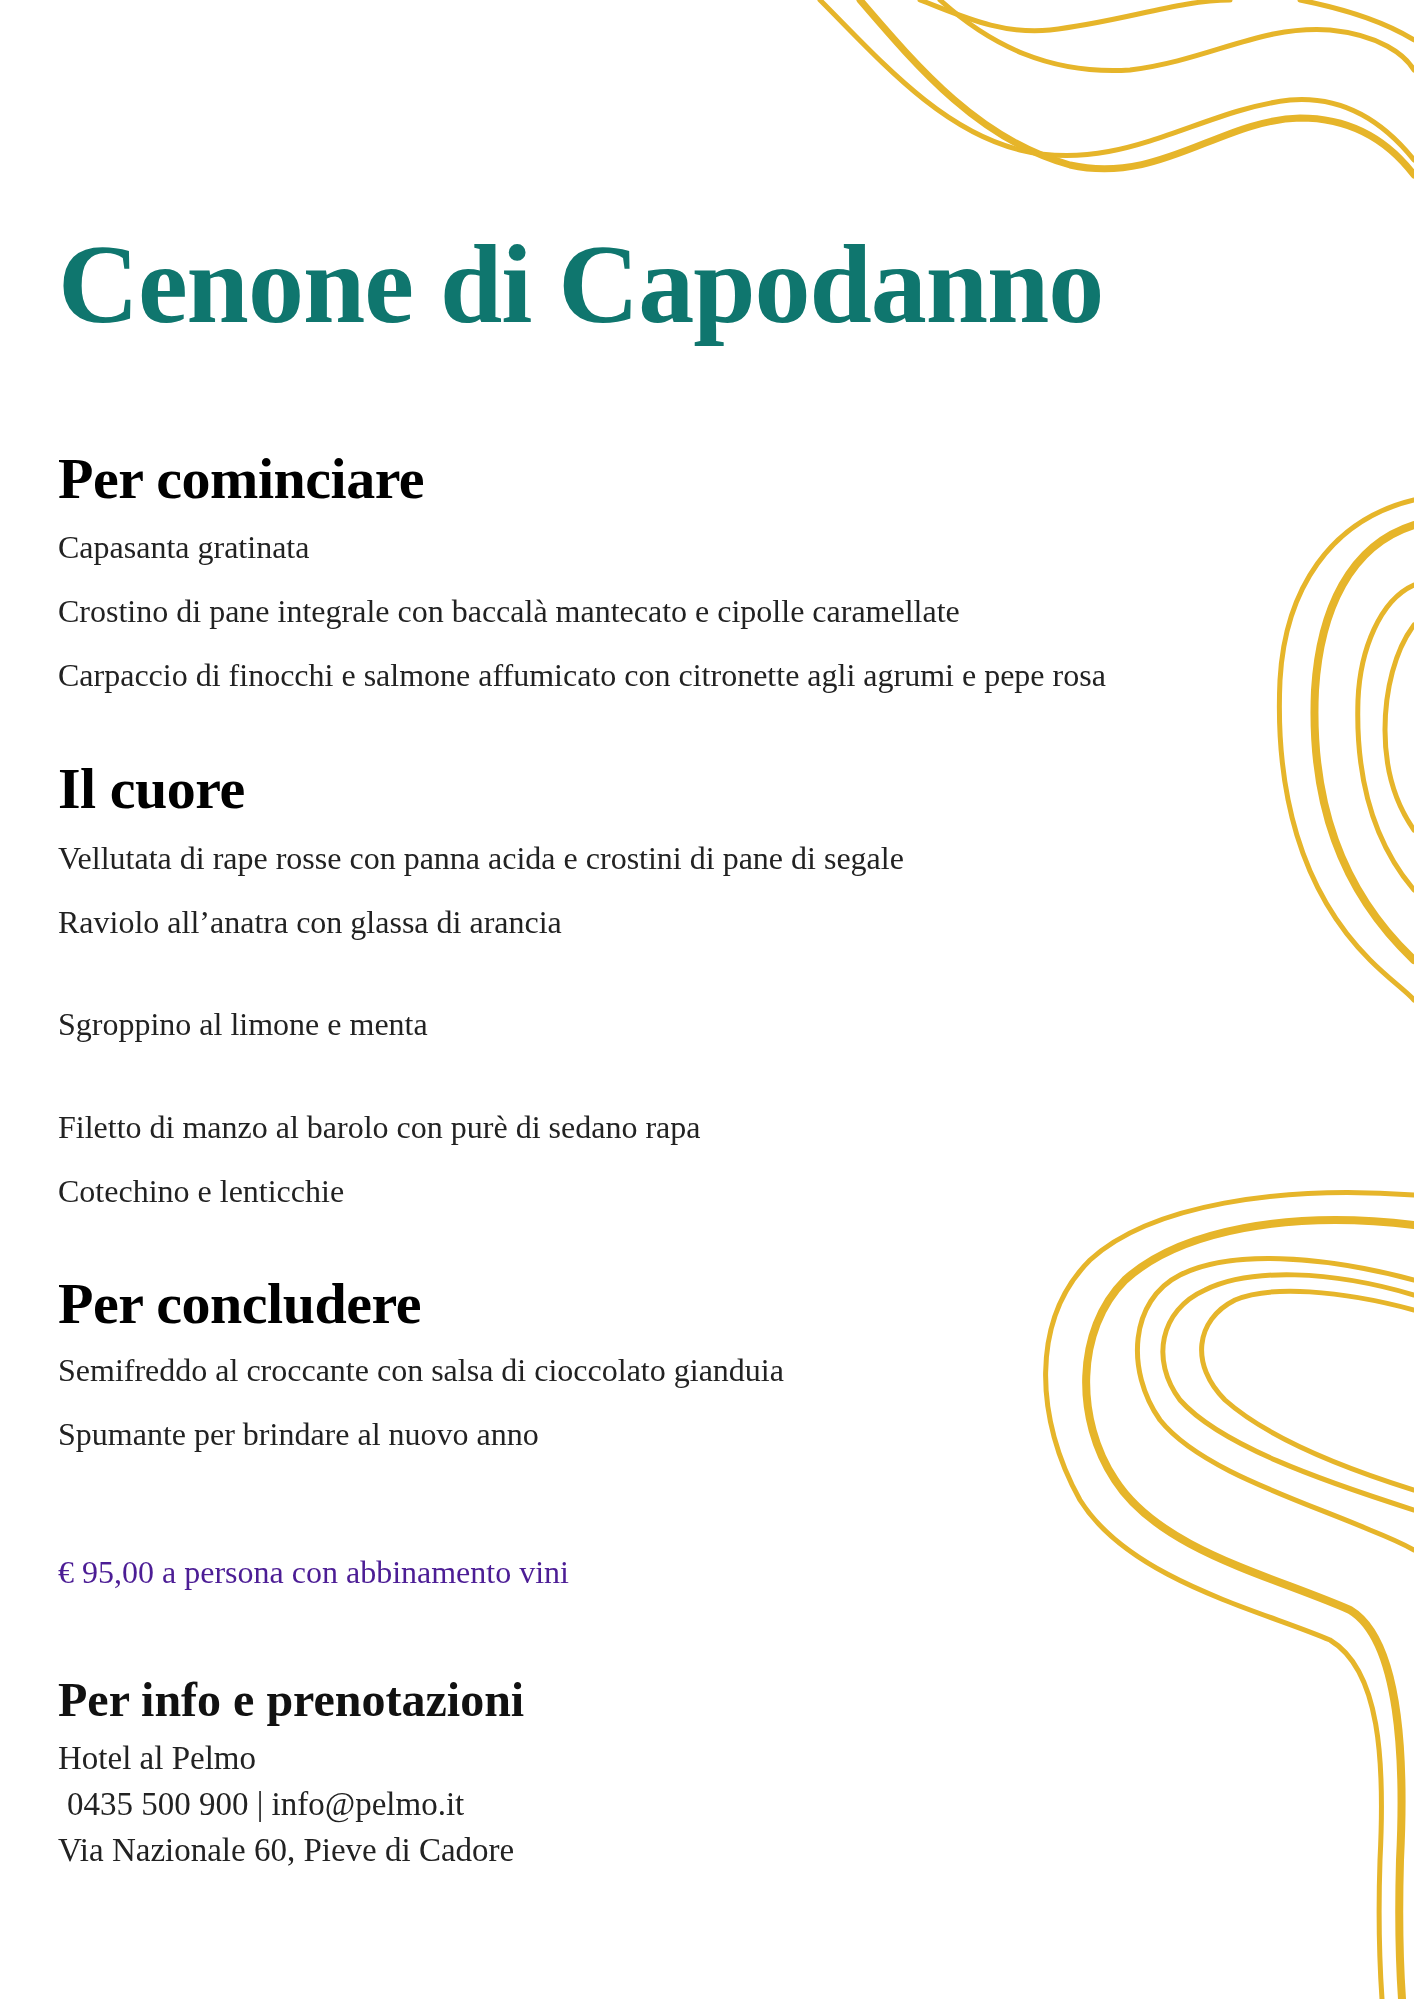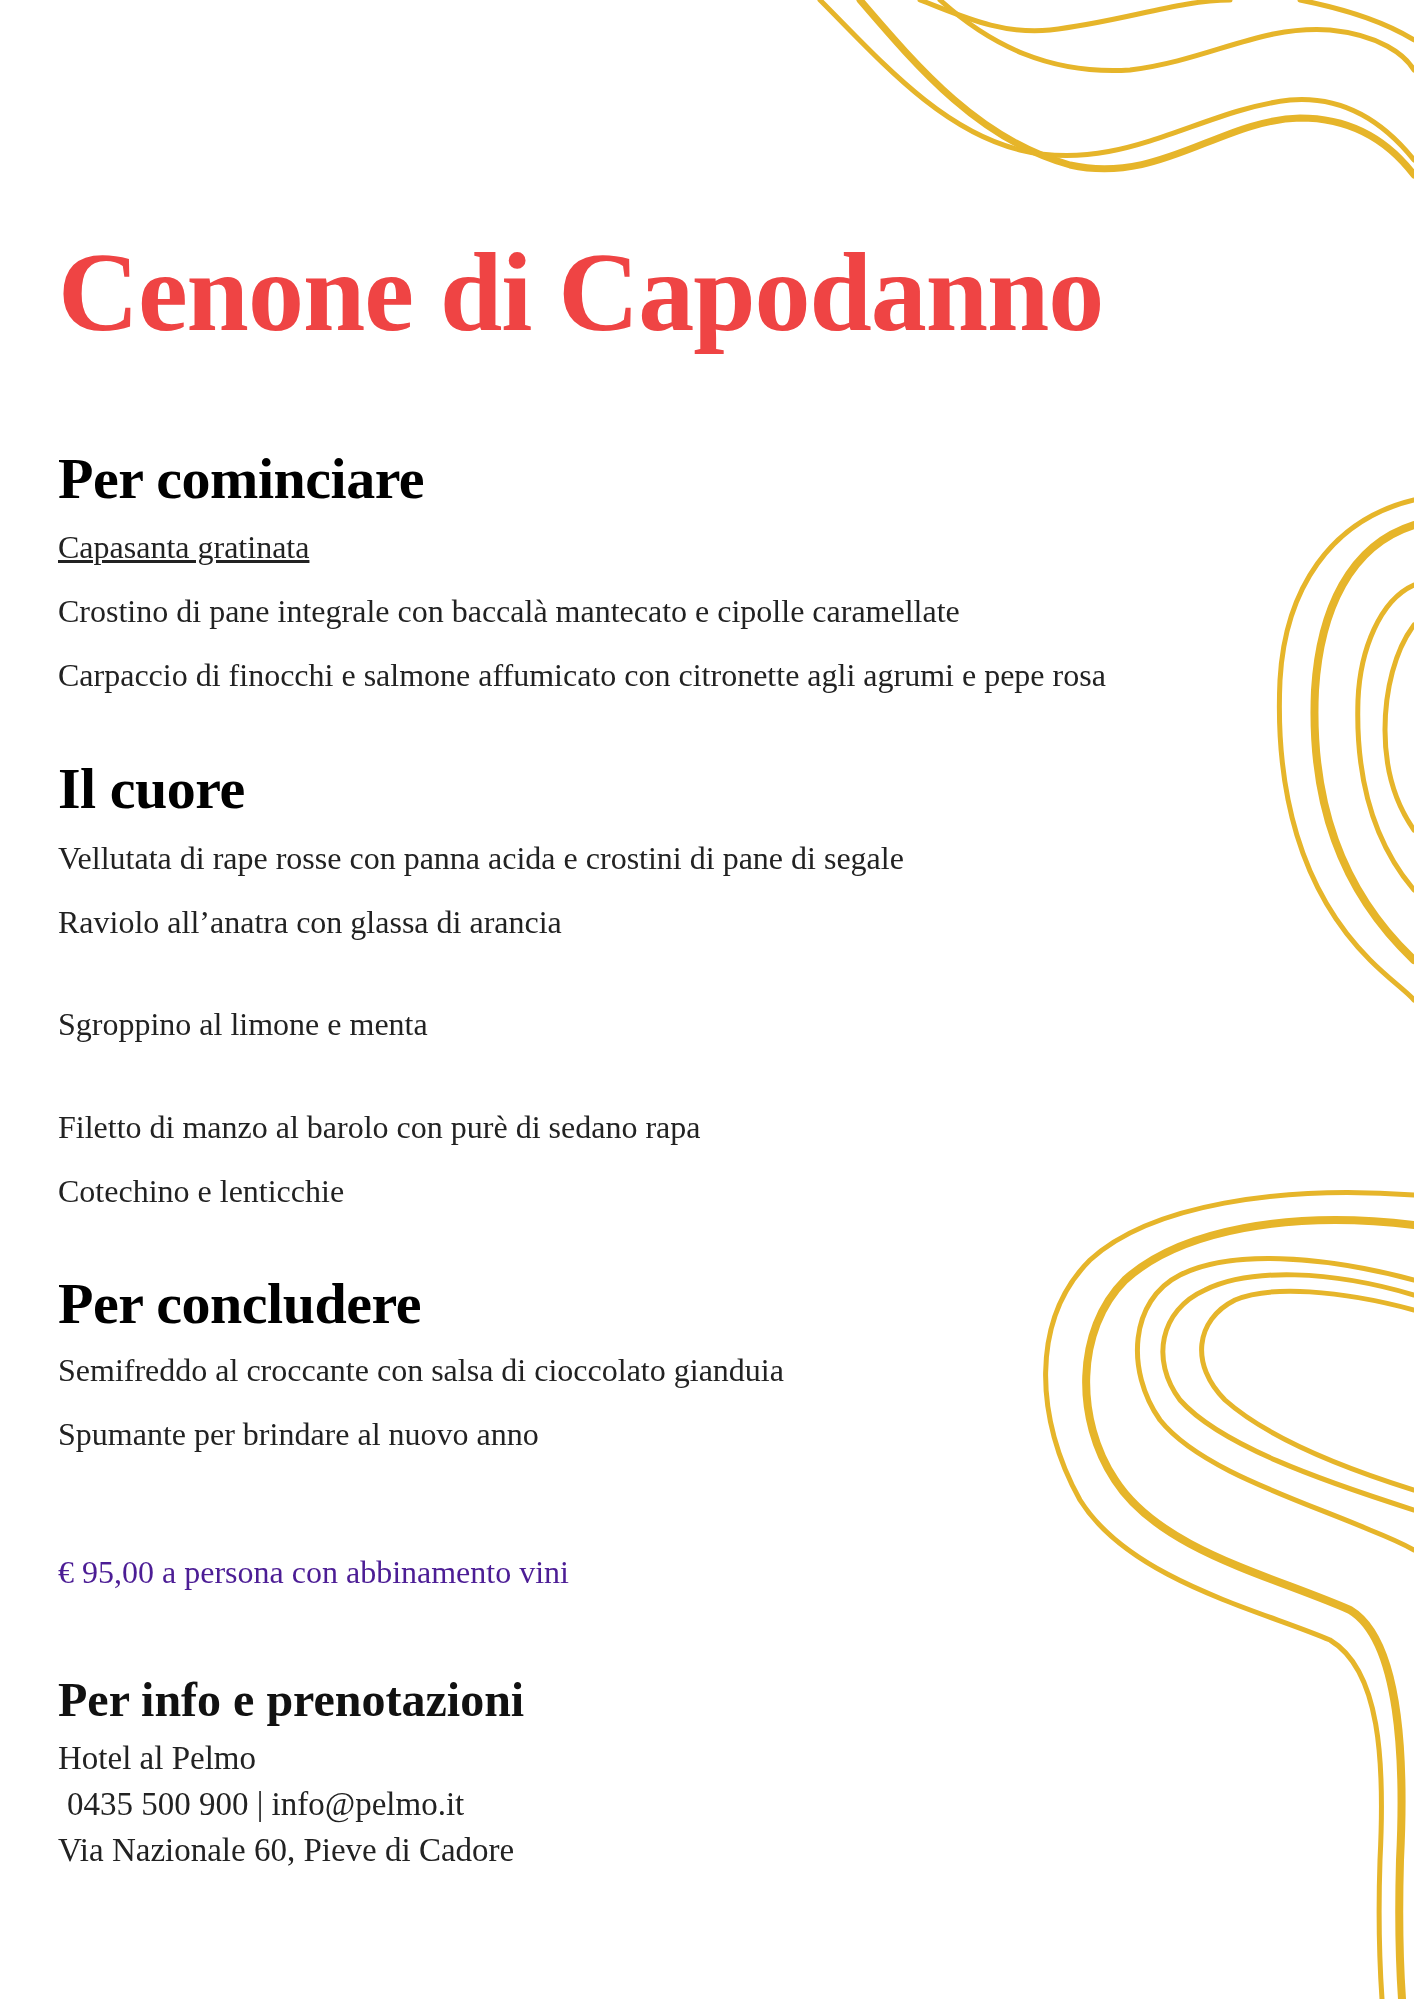--- a/index.html
+++ b/index.html
@@ -10,23 +10,23 @@
       color: #141414;
     }
     .deco { position: absolute; left: 0; top: 0; width: 1414px; height: 1999px; pointer-events: none; }
     .page { position: absolute; left: 0; top: 0; width: 1414px; height: 1999px; }
     .date {
       position: absolute; left: 58px; top: 138px;
       font-family: "Liberation Serif", serif; font-size: 68px; line-height: 80px;
       color: #111; letter-spacing: -0.5px;
     }
     .title {
-      position: absolute; left: 58px; top: 232px;
+      position: absolute; left: 58px; top: 224px;
       font-family: "Liberation Serif", serif; font-weight: bold; font-size: 112px; line-height: 120px;
-      color: #ef4444; letter-spacing: -1px;
+      color: #0f766e; letter-spacing: -1px;
     }
     .section-title {
       position: absolute; left: 58px;
       font-family: "Liberation Serif", serif; font-weight: bold; font-size: 58px; line-height: 64px;
       color: #000; letter-spacing: -0.5px;
     }
     .item {
       position: absolute; left: 58px;
       font-family: "Liberation Serif", serif; font-size: 32px; line-height: 40px;
       color: #222;
@@ -71,21 +71,21 @@
     <path d="M1414 1295 C 1330 1270, 1250 1268, 1205 1290 C 1160 1310, 1150 1360, 1180 1400 C 1220 1445, 1320 1480, 1414 1510"></path>
     <path d="M1414 1310 C 1340 1290, 1270 1285, 1235 1300 C 1195 1320, 1190 1365, 1225 1400 C 1270 1440, 1350 1470, 1414 1490"></path>
   </g>
 </svg>
 
 <main class="page">
   <h1 class="title" style="margin:0;">Cenone di Capodanno</h1>
 
   <section>
     <h2 class="section-title" style="top:447px;margin:0;text-align:right;">Per cominciare</h2>
-    <div class="item" style="top:527px;text-decoration:underline;">Capasanta gratinata</div>
+    <div class="item" style="top:527px;">Capasanta gratinata</div>
     <div class="item" style="top:591px;">Crostino di pane integrale con baccalà mantecato e cipolle caramellate</div>
     <div class="item" style="top:655px;">Carpaccio di finocchi e salmone affumicato con citronette agli agrumi e pepe rosa</div>
   </section>
 
   <section>
     <h2 class="section-title" style="top:757px;margin:0;">Il cuore</h2>
     <div class="item" style="top:838px;">Vellutata di rape rosse con panna acida e crostini di pane di segale</div>
     <div class="item" style="top:902px;">Raviolo all’anatra con glassa di arancia</div>
     <div class="item" style="top:1004px;">Sgroppino al limone e menta</div>
     <div class="item" style="top:1107px;">Filetto di manzo al barolo con purè di sedano rapa</div>

